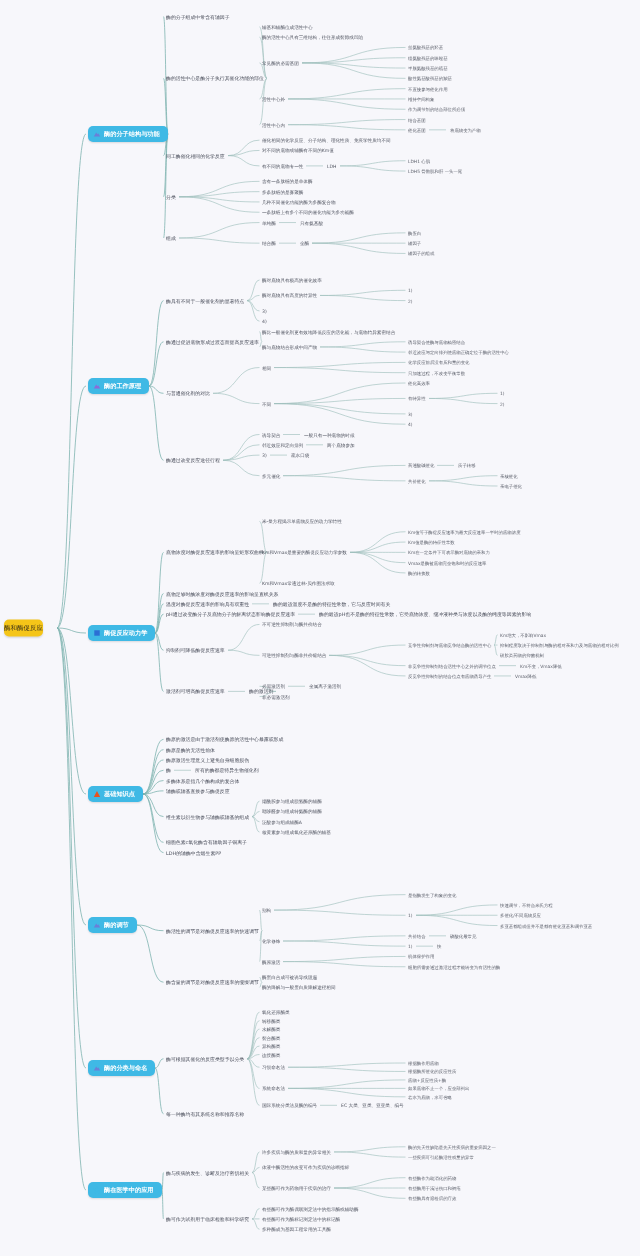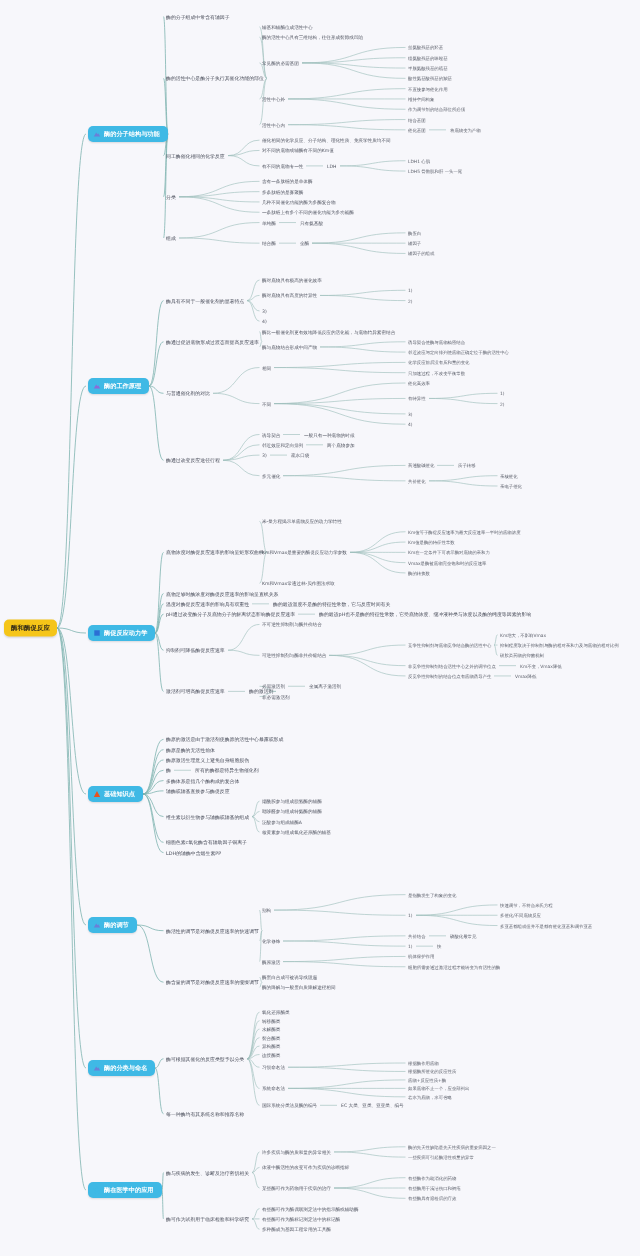--- a/index.html
+++ b/index.html
@@ -12,21 +12,21 @@
   #canvas{position:absolute;inset:0;width:640px;height:1256px;}
   svg.links{position:absolute;left:0;top:0;width:640px;height:1256px;pointer-events:none;}
   svg.links path{fill:none;stroke:#7fb4b0;stroke-width:.8;}
   svg.links path.thin{stroke:#9fbfbd;stroke-width:.65;}
   svg.links line{stroke:#9fbfbd;stroke-width:.65;}
 
   .node{position:absolute;white-space:nowrap;}
 
   .root{
     background:#f5c518;color:#3a3118;border-radius:5px;
-    padding:4px 7px;font-size:6.5px;font-weight:bold;
+    padding:4px 0;font-size:6.5px;font-weight:normal;
     box-shadow:0 1px 2px rgba(0,0,0,.12);
     transform:translateY(-50%);
     text-align:center;
   }
   .topic{
     background:#3fb9e5;color:#fff;border-radius:5px;
     padding:3.5px 8px 3.5px 5px;font-size:6.2px;font-weight:bold;
     box-shadow:0 1px 2px rgba(0,0,0,.12);
     transform:translateY(-50%);
     display:flex;align-items:center;gap:3px;

